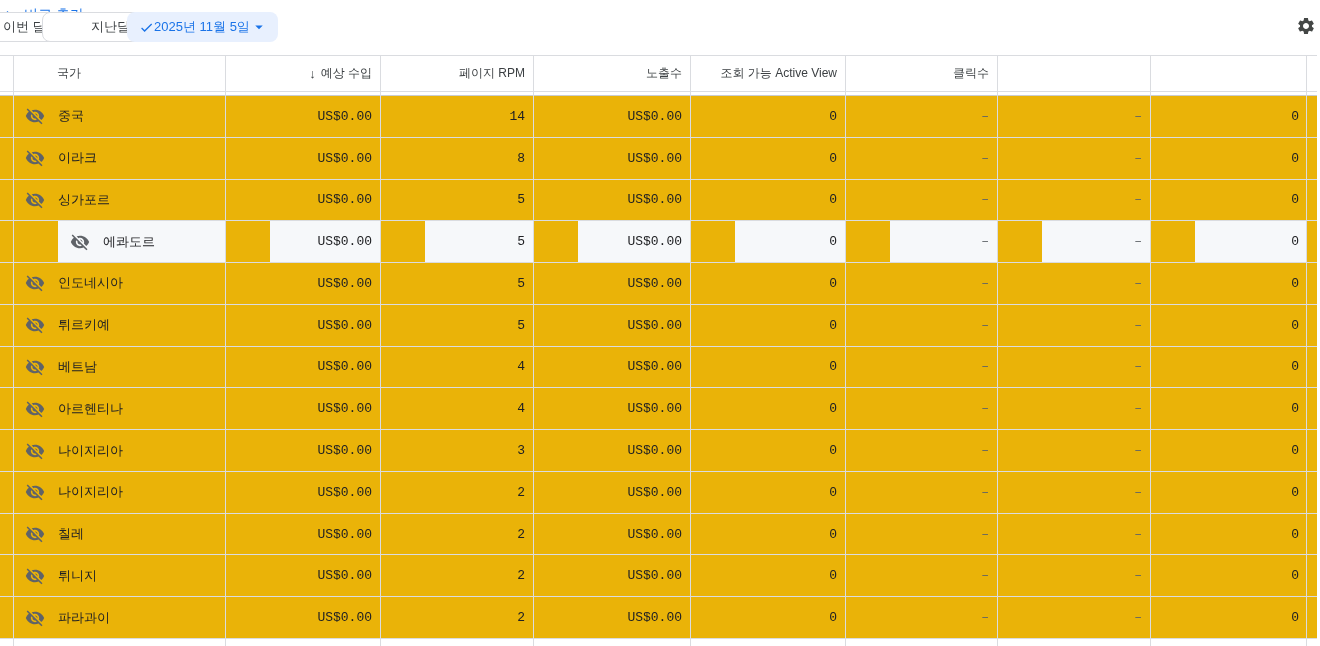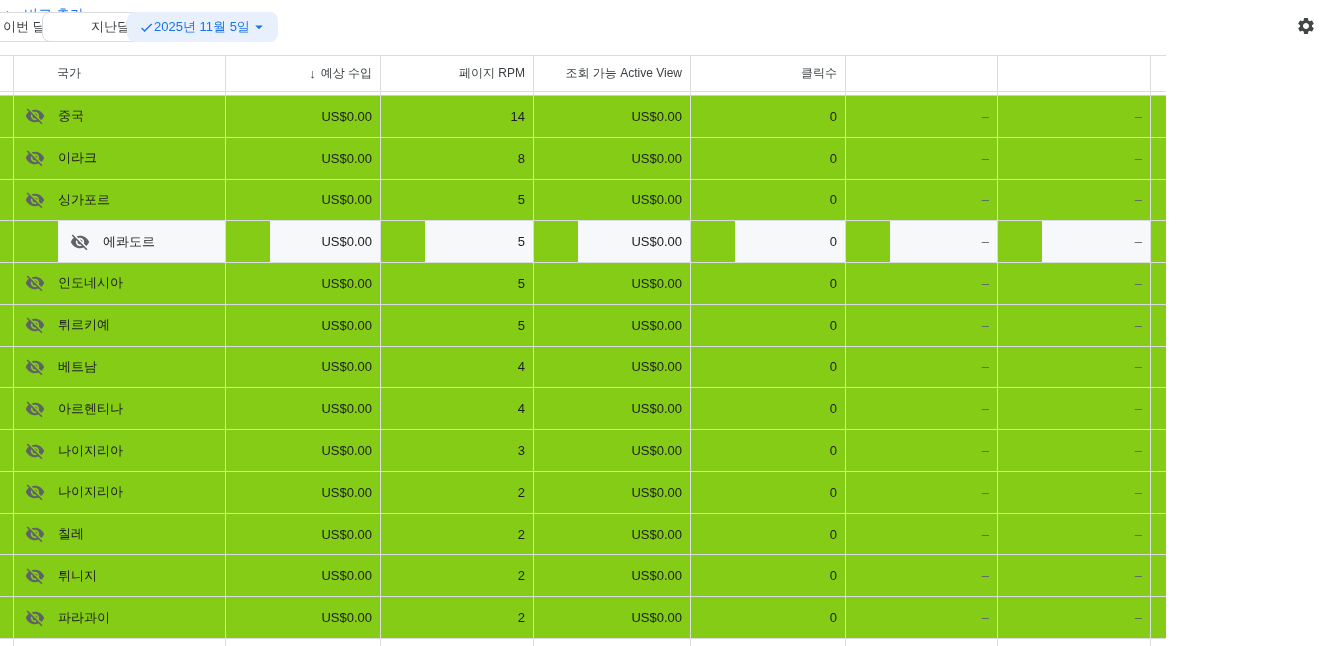--- a/index.html
+++ b/index.html
@@ -42,31 +42,31 @@
     color: var(--accent); font-size: 14px; font-weight: 500; cursor: pointer;
     background: none; border: none; font-family: inherit;
   }
   #settings-btn {
     position: absolute; left: 1293px; top: 13px; width: 26px; height: 26px;
     display: flex; align-items: center; justify-content: center;
     background: none; border: none; cursor: pointer; color: #444746;
   }
   
   #report-table {
-    position: absolute; top: 55px; left: 0; width: 1166px; height: 591px;
+    position: absolute; top: 55px; left: 0; width: 1317px; height: 591px;
     border-top: 1px solid var(--border); overflow: hidden; background: #fff;
   }
   .t-header, .t-row {
     display: grid;
     grid-template-columns: 13px 212px 155px 153px 157px 155px 152px 153px 157px;
   }
   .t-header { height: 36px; border-bottom: 1px solid var(--border); }
   .t-gap { height: 3px; background: #fff; }
   .t-body { border-top: 1px solid #c9ccd0; }
-  .t-row { height: 41.77px; border-bottom: 1px solid var(--border); background: #84cc16; }
+  .t-row { height: 41.77px; border-bottom: 1px solid var(--border); background: #eab308; font-family: Liberation Mono, monospace; }
   .t-row.hl > .cell:not(.gutter) { background: var(--hl); margin-left: 45px; }
   .t-partial { height: 6px; background: #fff; }
   .cell { display: flex; align-items: center; overflow: hidden; }
   .h-cell { font-size: 12px; font-weight: 500; color: var(--headertext); cursor: pointer; white-space: nowrap; }
   .h-cell.left  { justify-content: flex-start; padding-left: 44px; }
   .h-cell.right { justify-content: flex-end; padding-right: 8px; }
   .sort-arrow { margin-right: 5px; font-size: 13px; color: var(--headertext); }
   .c-country { padding-left: 12px; font-size: 13px; color: var(--celltext); }
   .eye {
     width: 20px; height: 20px; margin-right: 13px; flex: 0 0 auto;
@@ -118,20 +118,23 @@
 
   <div class="cell h-cell left">
         <span>국가</span>
       </div>
       <div class="cell h-cell right">
         <span class="sort-arrow">↓</span>
         <span>예상 수입</span>
       </div>
       <div class="cell h-cell right">
         <span>페이지 RPM</span>
+      </div>
+      <div class="cell h-cell right">
+        <span>노출수</span>
       </div>
       <div class="cell h-cell right">
         <span>조회 가능 Active View</span>
       </div>
       <div class="cell h-cell right">
         <span>클릭수</span>
       </div>
     </div>
   <div class="t-gap"></div>
   <div class="t-body">

